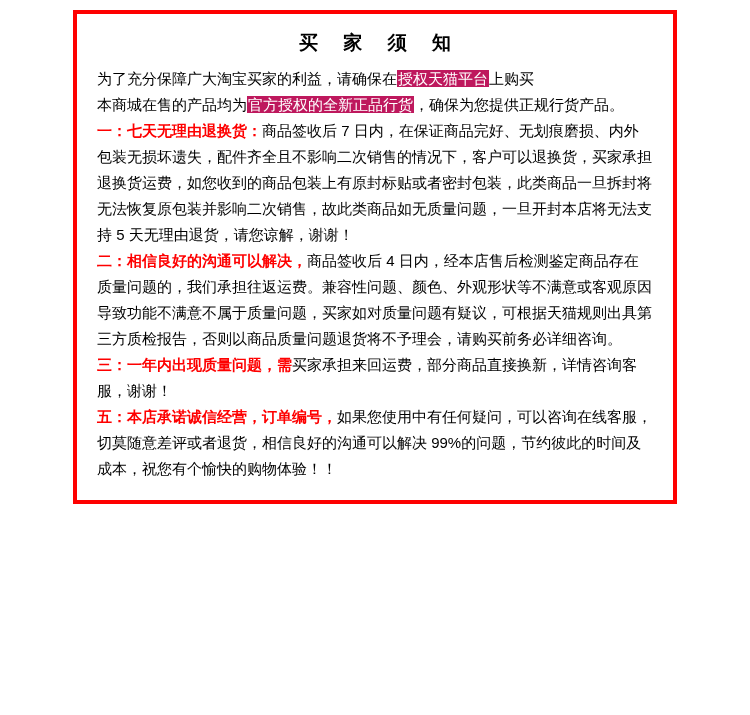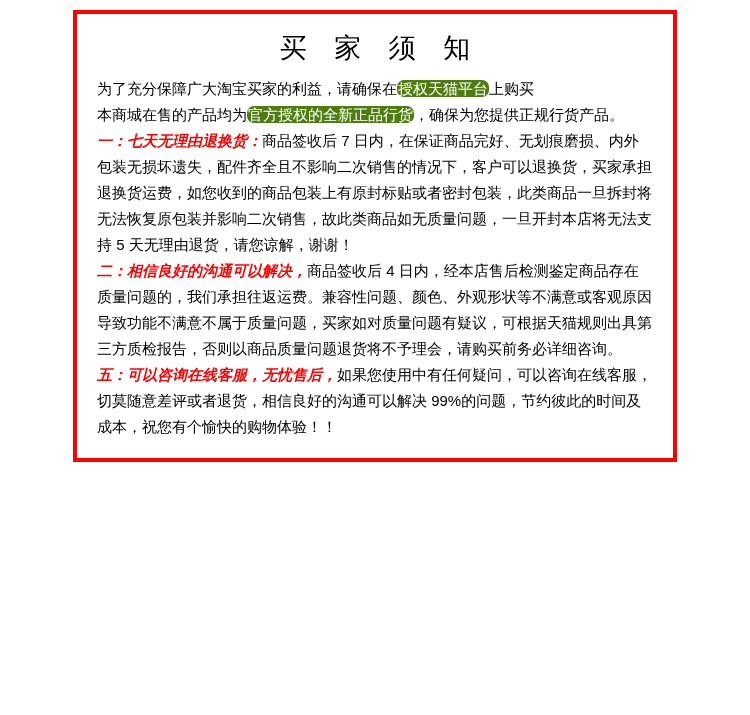--- a/index.html
+++ b/index.html
@@ -17,58 +17,57 @@
     box-sizing: border-box;
     width: 604px;
     margin: 10px auto 0;
     border: 4px solid #fe0000;
     padding: 8px 20px 18px;
     background: #ffffff;
   }
   .title {
     margin: 8px 0 10px;
     text-align: center;
-    font-size: 27px;
-    font-weight: normal;
+    font-size: 19px;
+    font-weight: bold;
     letter-spacing: 10px;
     color: #000000;
     text-indent: 10px; 
   }
   .para {
     margin: 0;
     font-size: 15px;
     line-height: 26px;
     color: #000000;
     word-break: break-all;
   }
   .hl {
-    background: #4d7c0f;
+    background: #be185d;
     color: #ffffff;
     padding: 0 1px;
-    border-radius: 7px;
   }
   .red {
     color: #fe0000;
     font-weight: bold;
-    font-style: italic;
   }
 </style>
 </head>
 <body>
 
 <div class="notice-box">
 
   <h1 class="title">买 家 须 知</h1>
 
   <p class="para"><span>为了充分保障广大淘宝买家的利益，请确保在</span><span class="hl">授权天猫平台</span><span>上购买</span></p>
 
   <p class="para"><span>本商城在售的产品均为</span><span class="hl">官方授权的全新正品行货</span><span>，确保为您提供正规行货产品。</span></p>
 
 
   <p class="para"><span class="red">一：七天无理由退换货：</span><span>商品签收后 7 日内，在保证商品完好、无划痕磨损、内外包装无损坏遗失，配件齐全且不影响二次销售的情况下，客户可以退换货，买家承担退换货运费，如您收到的商品包装上有原封标贴或者密封包装，此类商品一旦拆封将无法恢复原包装并影响二次销售，故此类商品如无质量问题，一旦开封本店将无法支持 5 天无理由退货，请您谅解，谢谢！</span></p>
 
   <p class="para"><span class="red">二：相信良好的沟通可以解决，</span><span>商品签收后 4 日内，经本店售后检测鉴定商品存在质量问题的，我们承担往返运费。兼容性问题、颜色、外观形状等不满意或客观原因导致功能不满意不属于质量问题，买家如对质量问题有疑议，可根据天猫规则出具第三方质检报告，否则以商品质量问题退货将不予理会，请购买前务必详细咨询。</span></p>
 
+  <p class="para"><span class="red">三：一年内出现质量问题，需</span><span>买家承担来回运费，部分商品直接换新，详情咨询客服，谢谢！</span></p>
 
 
-  <p class="para"><span class="red">五：可以咨询在线客服，无忧售后，</span><span>如果您使用中有任何疑问，可以咨询在线客服，切莫随意差评或者退货，相信良好的沟通可以解决 99%的问题，节约彼此的时间及成本，祝您有个愉快的购物体验！！</span></p>
+  <p class="para"><span class="red">五：本店承诺诚信经营，订单编号，</span><span>如果您使用中有任何疑问，可以咨询在线客服，切莫随意差评或者退货，相信良好的沟通可以解决 99%的问题，节约彼此的时间及成本，祝您有个愉快的购物体验！！</span></p>
 
 </div>
 
 </body></html>

